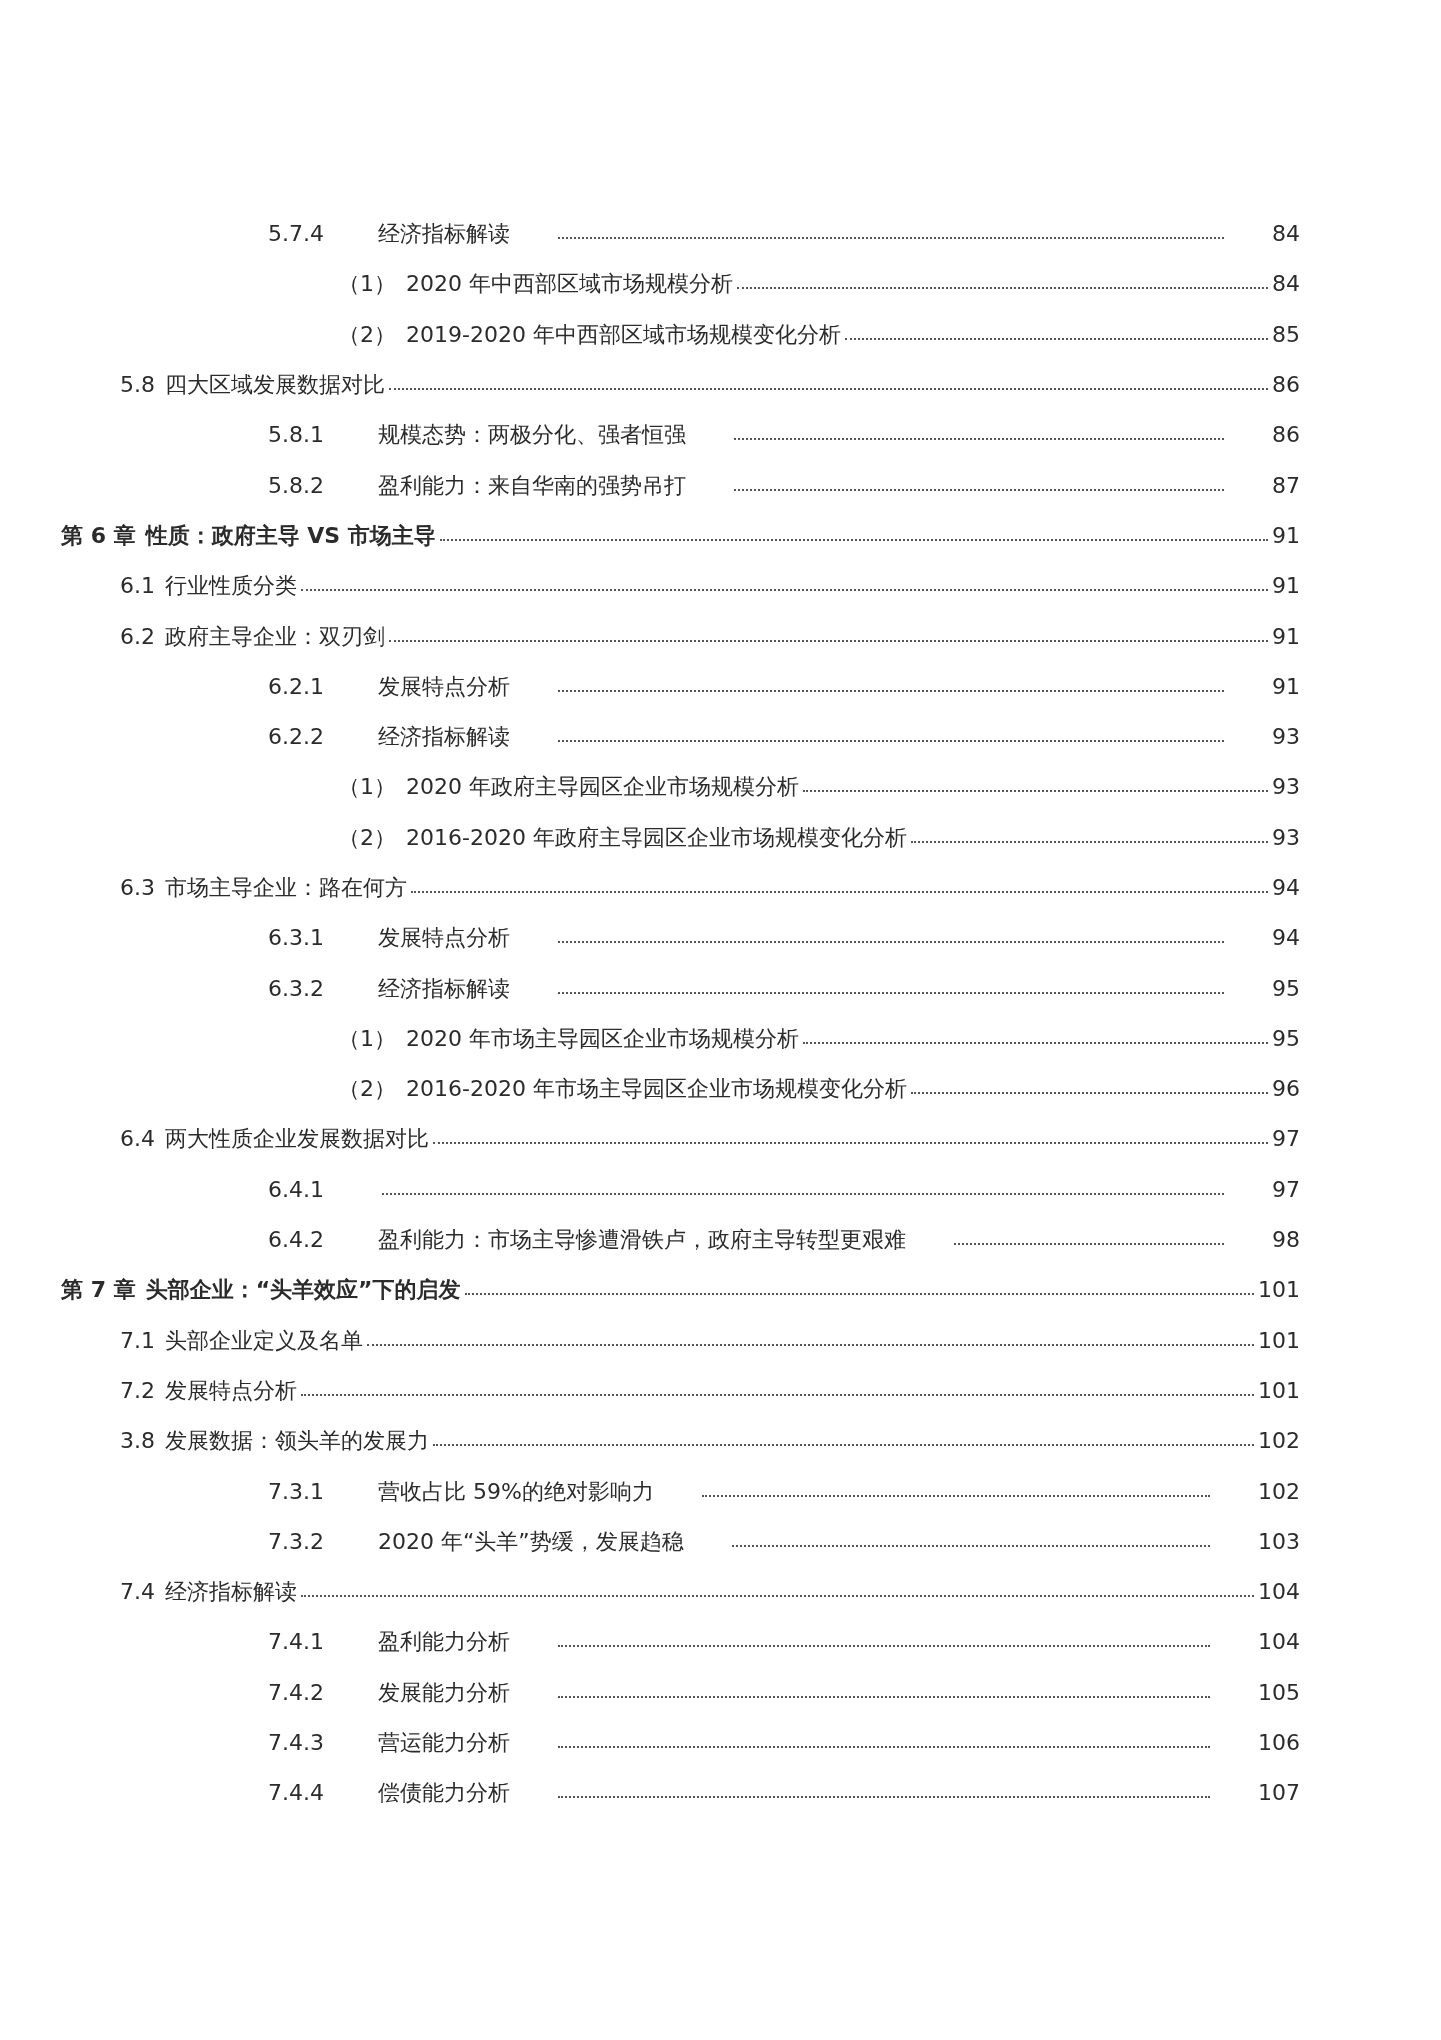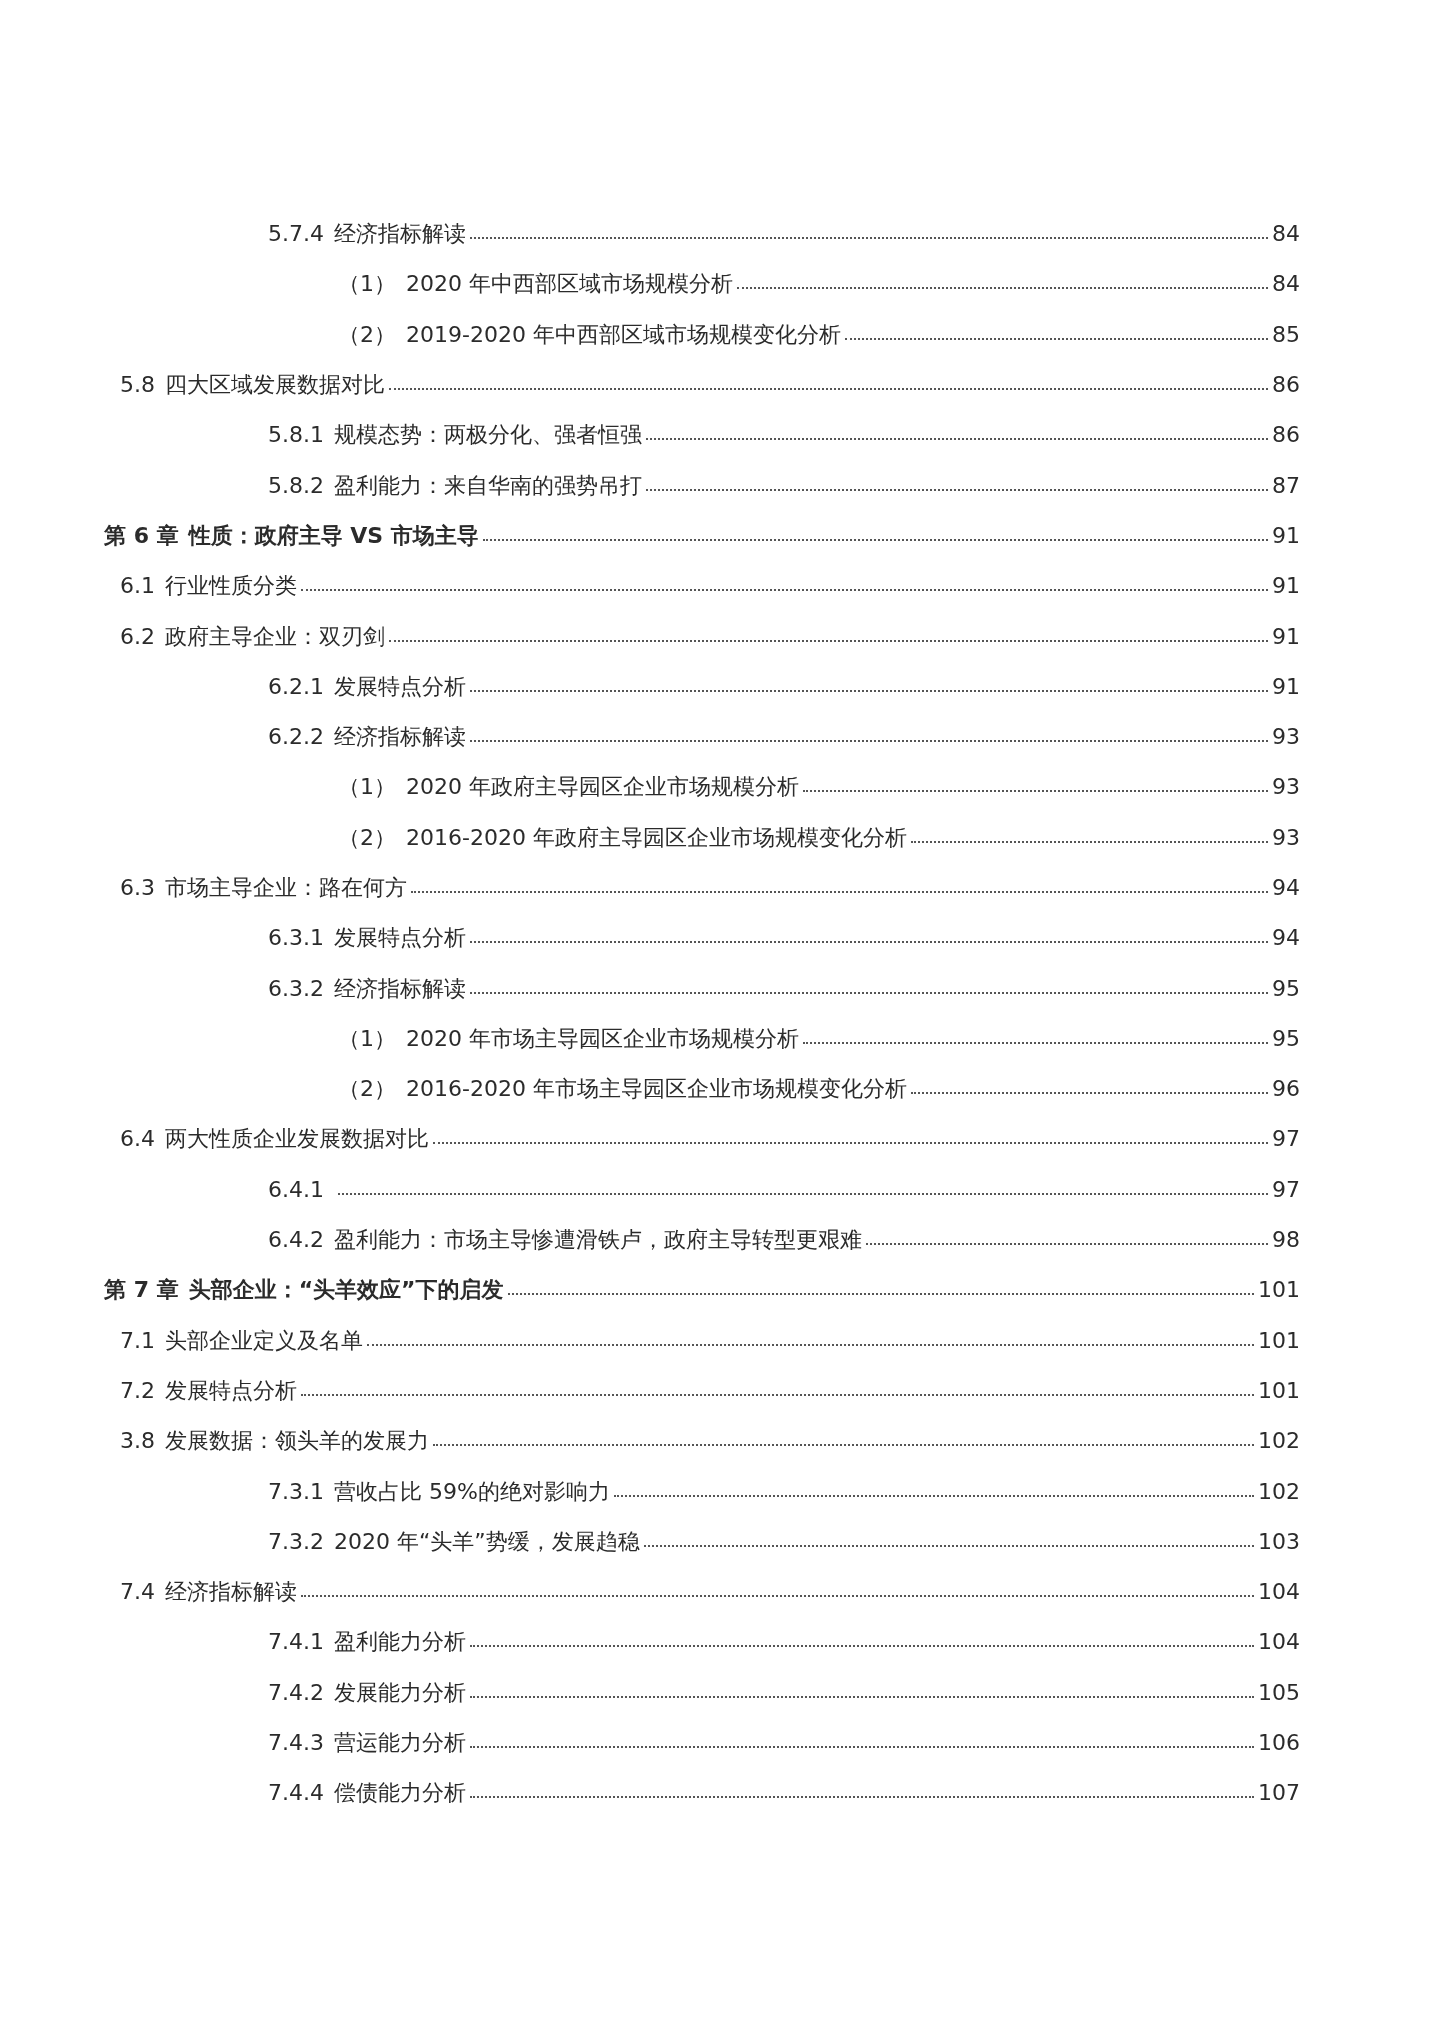--- a/index.html
+++ b/index.html
@@ -1,23 +1,23 @@
 <!DOCTYPE html>
 <html><head>
 <meta charset="utf-8">
 <style>
   html, body { margin:0; padding:0; background:#ffffff; }
   body { width:1441px; height:2040px; position:relative; overflow:hidden;
          font-family:"DejaVu Sans","Liberation Sans",sans-serif; color:#2b2b2b; }
   .toc { position:absolute; left:0; top:209px; width:1441px; }
   .row { position:relative; height:50.3px; display:flex; align-items:center;
          font-size:22px; line-height:50px; box-sizing:border-box; padding-right:141px; }
-  .row.l0 { padding-left:104px; font-weight:bold; }
+  .row.l0 { padding-left:61px; font-weight:bold; }
   .row.l1 { padding-left:120px; }
-  .row.l2 { padding-left:268px; }
+  .row.l2 { padding-left:268px;gap:44px; }
   .row.l3 { padding-left:338px; }
   .num { white-space:pre; margin-right:10px; }
   .title { white-space:nowrap; }
   .dots { flex:1; overflow:hidden; white-space:nowrap; margin:0 4px; position:relative; top:4px;
           border-bottom:2px dotted #555; height:0; align-self:center; }
   .page { white-space:nowrap; text-align:left; font-weight:normal; }
 </style>
 </head>
 <body>
 

